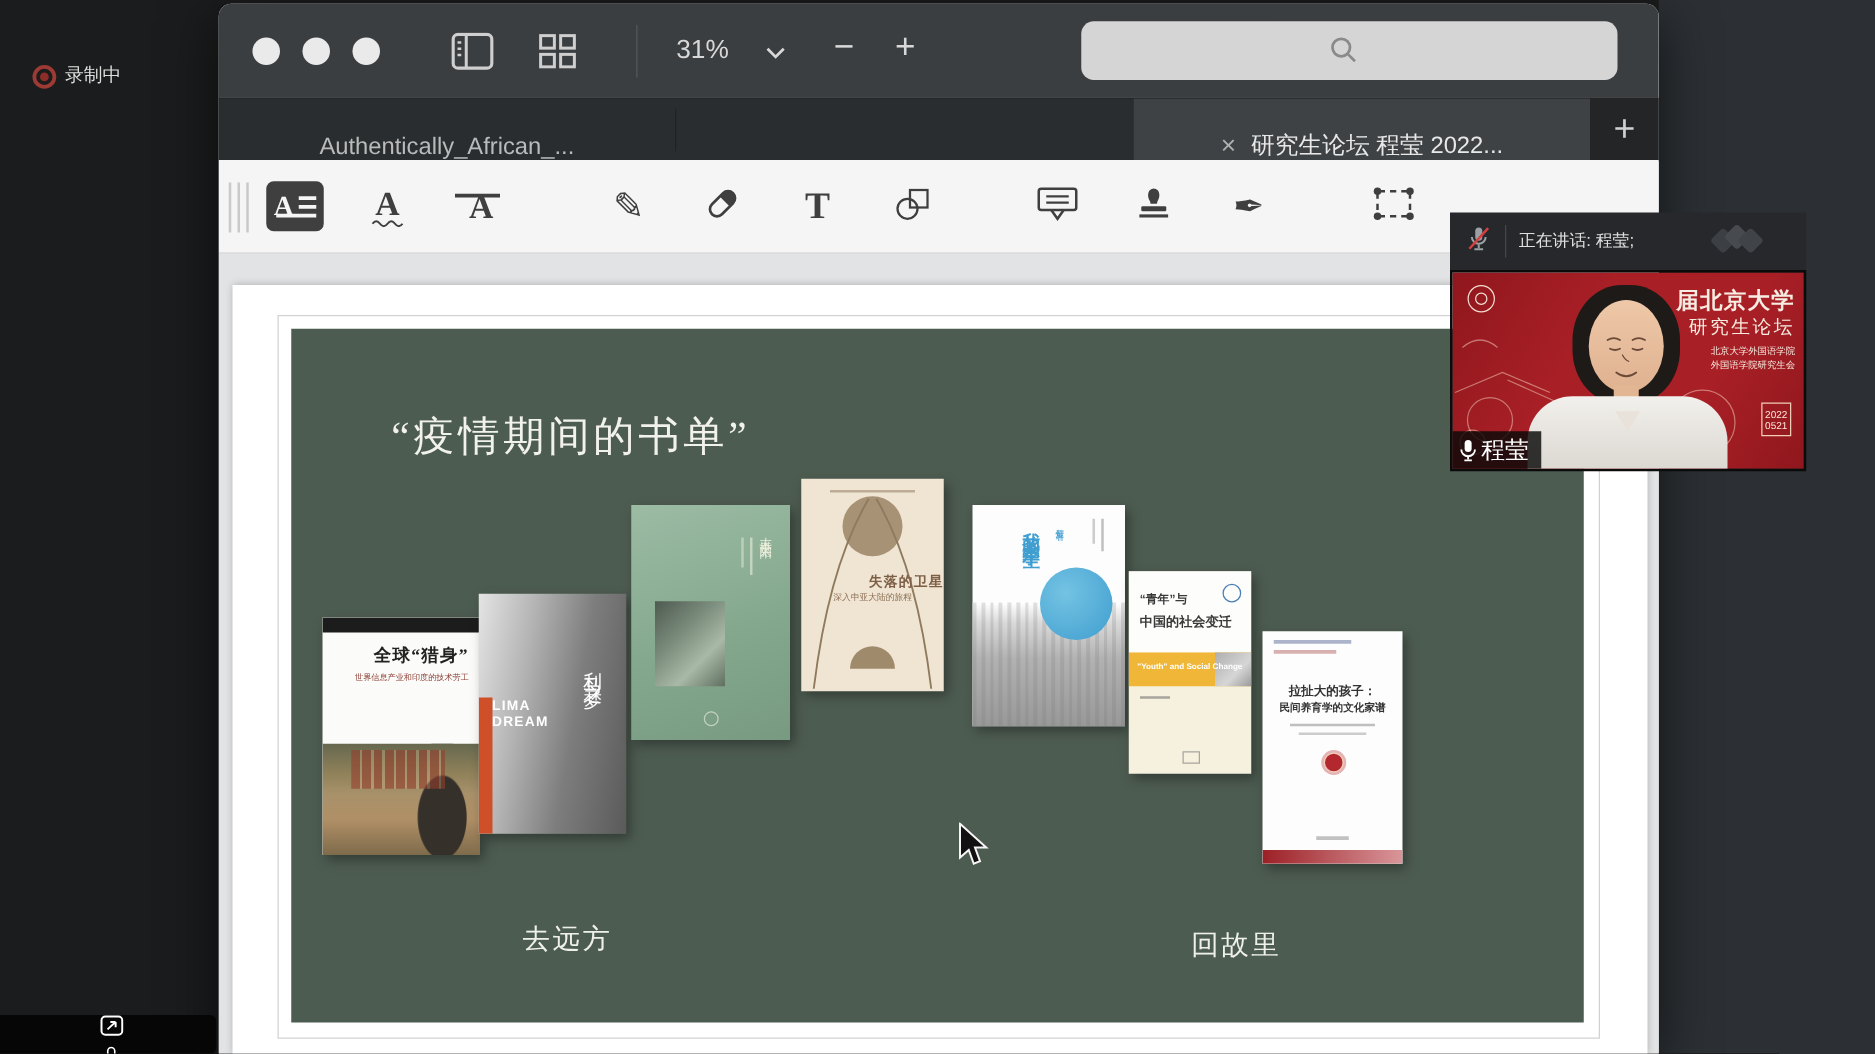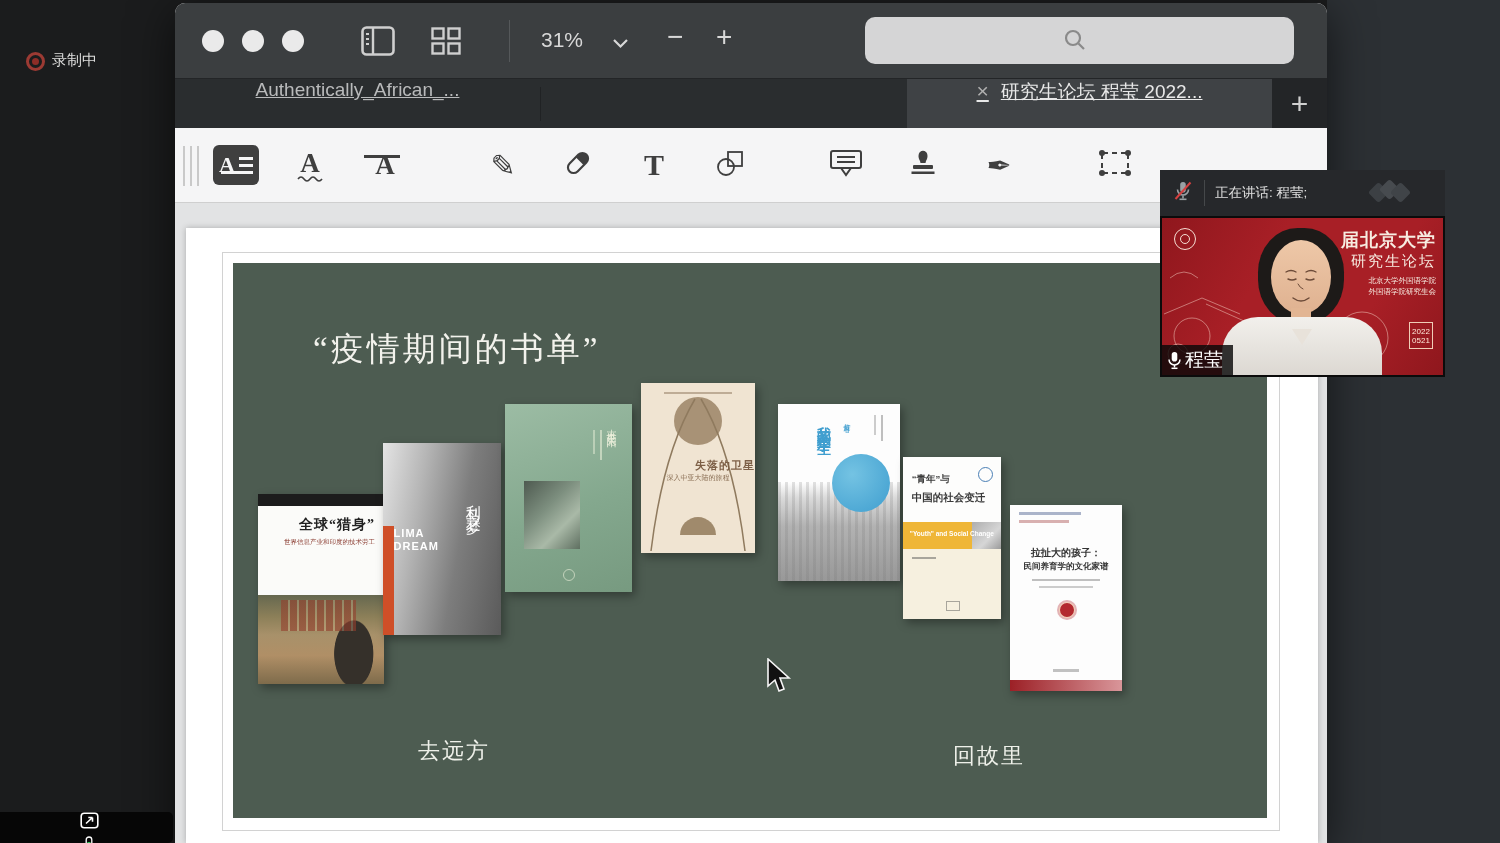--- a/index.html
+++ b/index.html
@@ -21,21 +21,21 @@
           box-shadow:0 10px 45px rgba(0,0,0,.6);background:#ffffff;}
   .titlebar{left:0;top:0;width:100%;height:75px;background:#3b3e40;}
   .light{width:22px;height:22px;border-radius:50%;background:#eaeaea;top:27px;}
   .tb-divider{width:1px;height:42px;background:#55585a;top:17px;}
   .zoom-level{color:#d8d8d8;font-size:21px;top:25px;}
   .zoomglyph{color:#d8d8d8;font-size:28px;line-height:28px;top:20px;}
   .search{left:690px;top:14px;width:425px;height:45px;background:#d5d5d6;border:none;border-radius:10px;outline:none;}
   .search-mag{left:888px;top:25px;}
 
   .tabbar{left:0;top:75px;width:100%;height:50px;background:#2a2d2f;border-top:1px solid #232527;box-sizing:border-box;}
-  .tab{top:0;height:50px;display:flex;align-items:flex-start;justify-content:center;color:#b9babb;font-size:19px;text-decoration:underline;}
+  .tab{top:0;height:50px;display:flex;align-items:flex-end;justify-content:center;color:#b9babb;font-size:19px;}
   .tab.active{background:#3f4245;color:#e8e8e8;}
   .tab .close{color:#b0b0b0;font-size:21px;margin-right:12px;}
   .tab-sep{top:8px;width:1px;height:34px;background:#202224;}
   .newtab{left:1097px;top:0;width:55px;height:50px;background:#232527;color:#d0d0d0;font-size:30px;
           display:flex;align-items:center;justify-content:center;}
 
   .toolbar{left:0;top:125px;width:100%;height:75px;background:#f5f5f6;border-bottom:1px solid #cfcfcf;box-sizing:border-box;}
   .tool{top:12px;height:50px;display:flex;align-items:center;justify-content:center;color:#3f3f3f;}
   .handle{top:18px;left:8px;width:12px;height:40px;border-left:2px solid #c9c9c9;border-right:2px solid #c9c9c9;}
   .handle:before{content:"";position:absolute;left:5px;top:0;width:2px;height:40px;background:#c9c9c9;}
@@ -324,21 +324,21 @@
             <div class="abs book b1" style="left:25px;top:231px;width:126px;height:190px">
               <div class="abs topbar"></div>
               <div class="abs t">全球“猎身”</div>
               <div class="abs st">世界信息产业和印度的技术劳工</div>
               <div class="abs photo"></div>
               <div class="abs bricks"></div>
             </div>
 
             <div class="abs slide-title" style="left:80px;top:64px">“疫情期间的书单”</div>
 
-            <div class="abs book b2" style="left:150px;top:180px;width:118px;height:192px">
+            <div class="abs book b2" style="left:150px;top:212px;width:118px;height:192px">
               <div class="abs stripe"></div>
               <div class="abs t vtext">利马之梦</div>
               <div class="abs latin">
                   <div>LIMA</div>
                   <div>DREAM</div>
                 </div>
             </div>
 
             <div class="abs book b3" style="left:272px;top:141px;width:127px;height:188px">
               <div class="abs t vtext">末世太阳</div>

